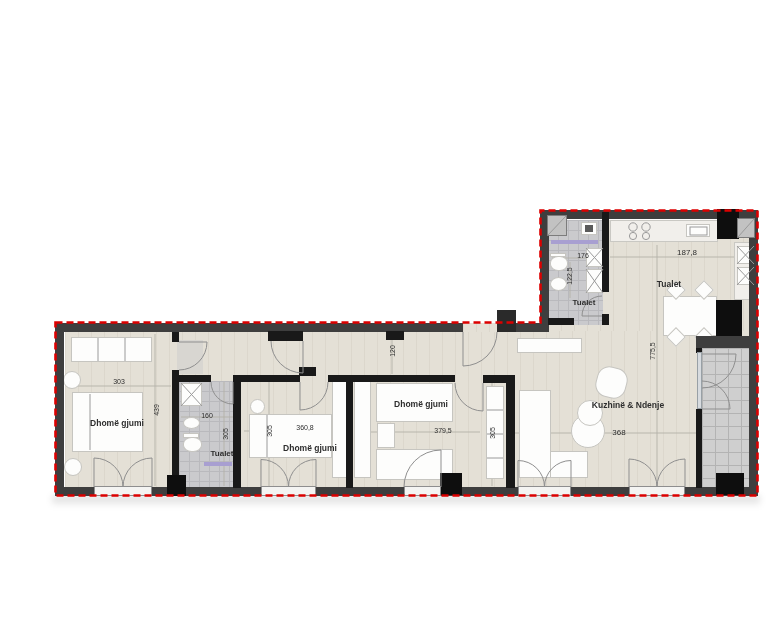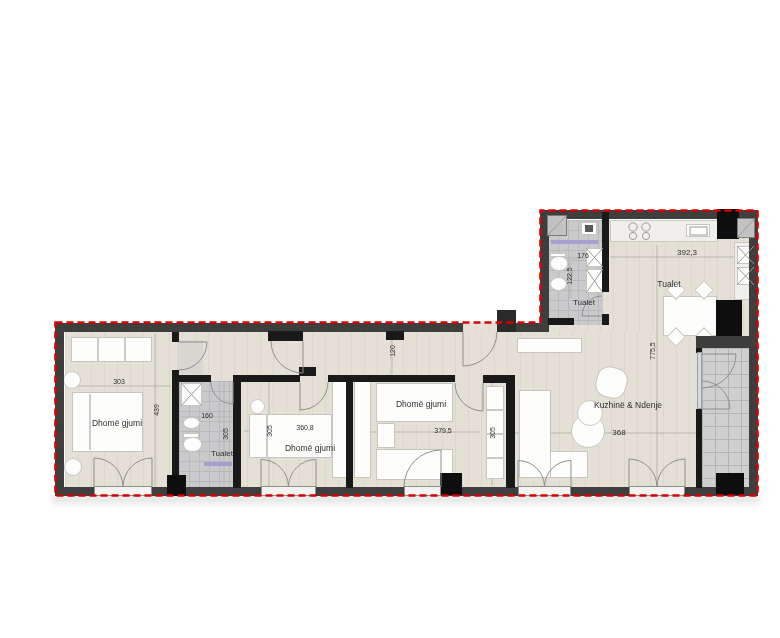--- a/index.html
+++ b/index.html
@@ -32,21 +32,21 @@
   
   .z1{z-index:1}.z2{z-index:2}.z3{z-index:3}.z4{z-index:4}.z5{z-index:5}.z6{z-index:6}.z7{z-index:7}
   svg.overlay{position:absolute;left:0;top:0;pointer-events:none;}
   .dimline{stroke:#b3b1a8;stroke-width:0.9;}
   .arc{stroke:#8f8f8f;stroke-width:1;fill:none;}
   .fix{stroke:#9a9a9a;stroke-width:1;fill:none;}
   .boundary{stroke:var(--boundary,#dc0000);stroke-width:2.6;fill:none;stroke-dasharray:7 4;}
   
   .lbl,.dim{position:absolute;z-index:8;color:#2e2e2e;white-space:nowrap;
             transform:translate(-50%,-50%);}
-  .lbl{font-size:8.5px;font-weight:normal;}
+  .lbl{font-size:8.5px;font-weight:bold;}
   .dim{font-size:7px;}
   .dimv{transform:translate(-50%,-50%) rotate(-90deg);}
   .shadow{background:linear-gradient(rgba(0,0,0,0.16),rgba(0,0,0,0));filter:blur(3px);}
 </style>
 </head>
 <body>
 
 <div id="stage">
 
   <div class="abs wood z1" style="left:548px;top:220px;width:202px;height:112px;"></div>
@@ -224,17 +224,17 @@
 
   <div class="lbl" style="left:628px;top:405px;">Kuzhinë &amp; Ndenje</div>
   <div class="dim" style="left:619px;top:432px;font-size:8px;">368</div>
   <div class="dim dimv" style="left:652px;top:351px;">775,5</div>
 
   <div class="lbl" style="left:584px;top:302px;font-size:8px;">Tualet</div>
   <div class="dim" style="left:583px;top:255px;">176</div>
   <div class="dim dimv" style="left:569px;top:276px;">122,5</div>
 
   <div class="lbl" style="left:669px;top:284px;">Tualet</div>
-  <div class="dim" style="left:687px;top:252px;font-size:8px;">392,3</div>
+  <div class="dim" style="left:687px;top:252px;font-size:8px;">187,8</div>
 
   <div class="dim dimv" style="left:392px;top:351px;">120</div>
 
 </div>
 
 </body></html>

